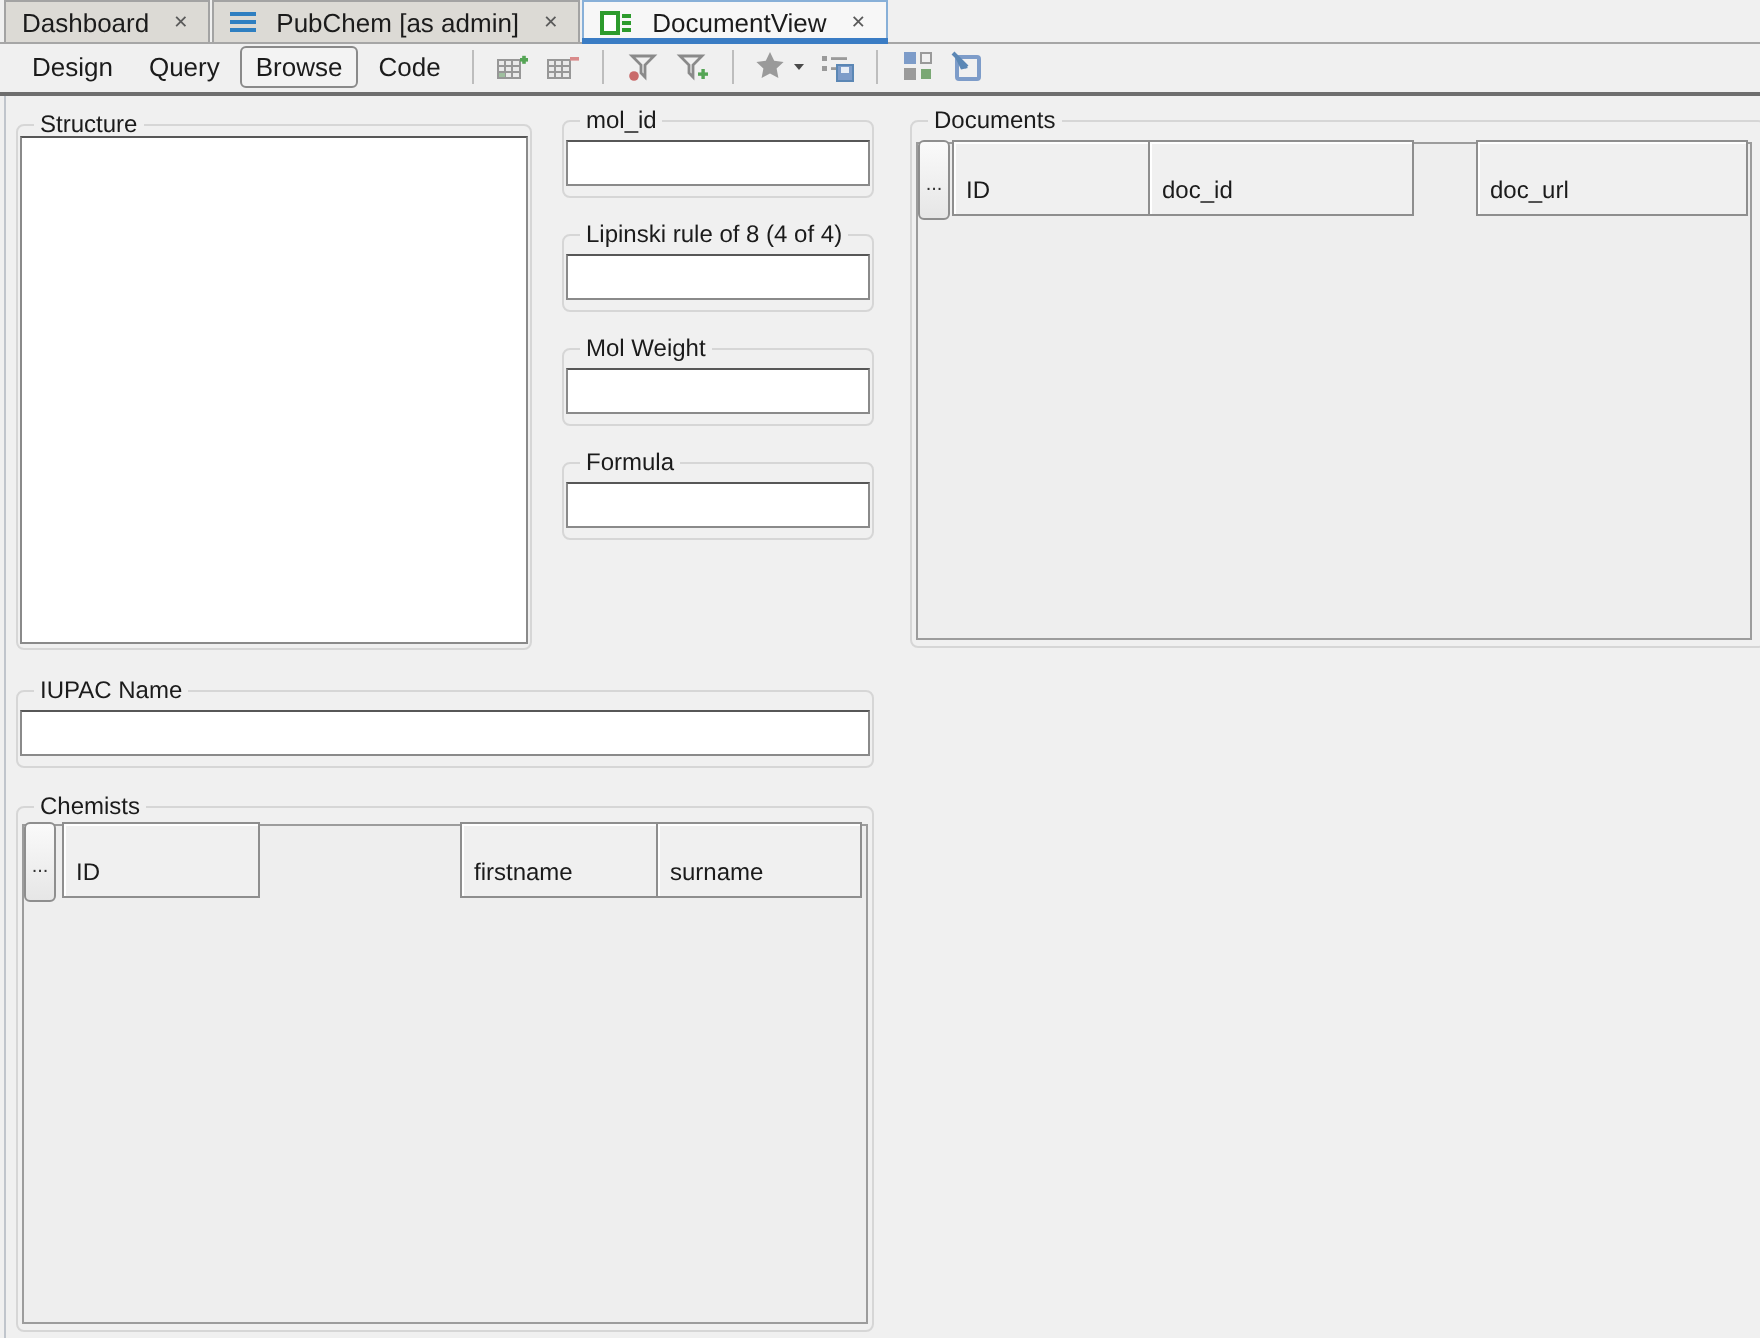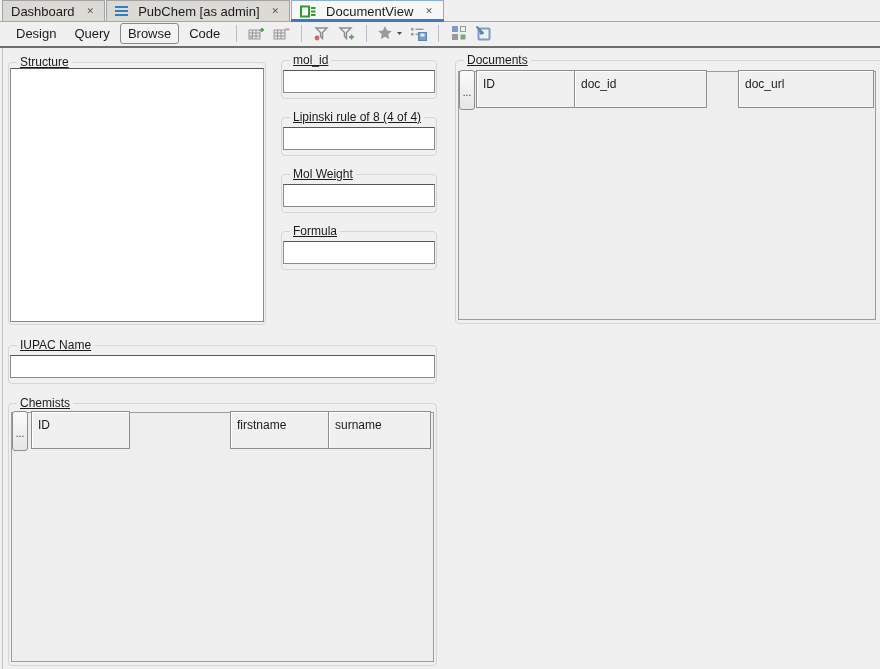--- a/index.html
+++ b/index.html
@@ -50,34 +50,34 @@
   }
   .ticon svg { display:block; }
 
   
   .content { position:absolute; top:48px; left:0; right:0; bottom:0; background:#f0f0f0; }
   .edge-line { position:absolute; left:2px; top:0; bottom:0; width:1px; background:#99a2ae; opacity:.55; }
 
   .group { position:absolute; border:1px solid #d6d6d6; border-radius:4px; }
   .group-label {
     position:absolute; top:-8px; left:8px; background:#f0f0f0; padding:0 3px;
-    font-size:12px; white-space:nowrap;text-decoration:underline;
+    font-size:12px; white-space:nowrap;
   }
 
   .textbox {
     position:absolute; background:#ffffff;
     border:1px solid #8a8a8a; border-top-color:#575757;
   }
   input.textbox { padding:2px 4px; font:12px "Liberation Sans", sans-serif; outline:none; }
 
   .grid-body { position:absolute; background:#eeeeee; border:1px solid #9c9c9c; }
   .grid-hcell {
     position:absolute; height:38px; background:#f0f0f0;
     border:1px solid #8e8e8e; box-shadow:inset 1px 1px 0 #ffffff;
-    padding:6px 6px; font-size:12px; z-index:2;
+    padding:17px 6px; font-size:12px; z-index:2;
   }
   .row-btn {
     position:absolute; width:16px; height:40px; z-index:3;
     background:linear-gradient(#fafafa,#e6e6e6);
     border:1px solid #8e8e8e; border-radius:3px;
     display:flex; align-items:flex-end; justify-content:center;
     font-size:10px; line-height:14px; color:#333; padding-bottom:9px;
   }
 </style>
 </head>

